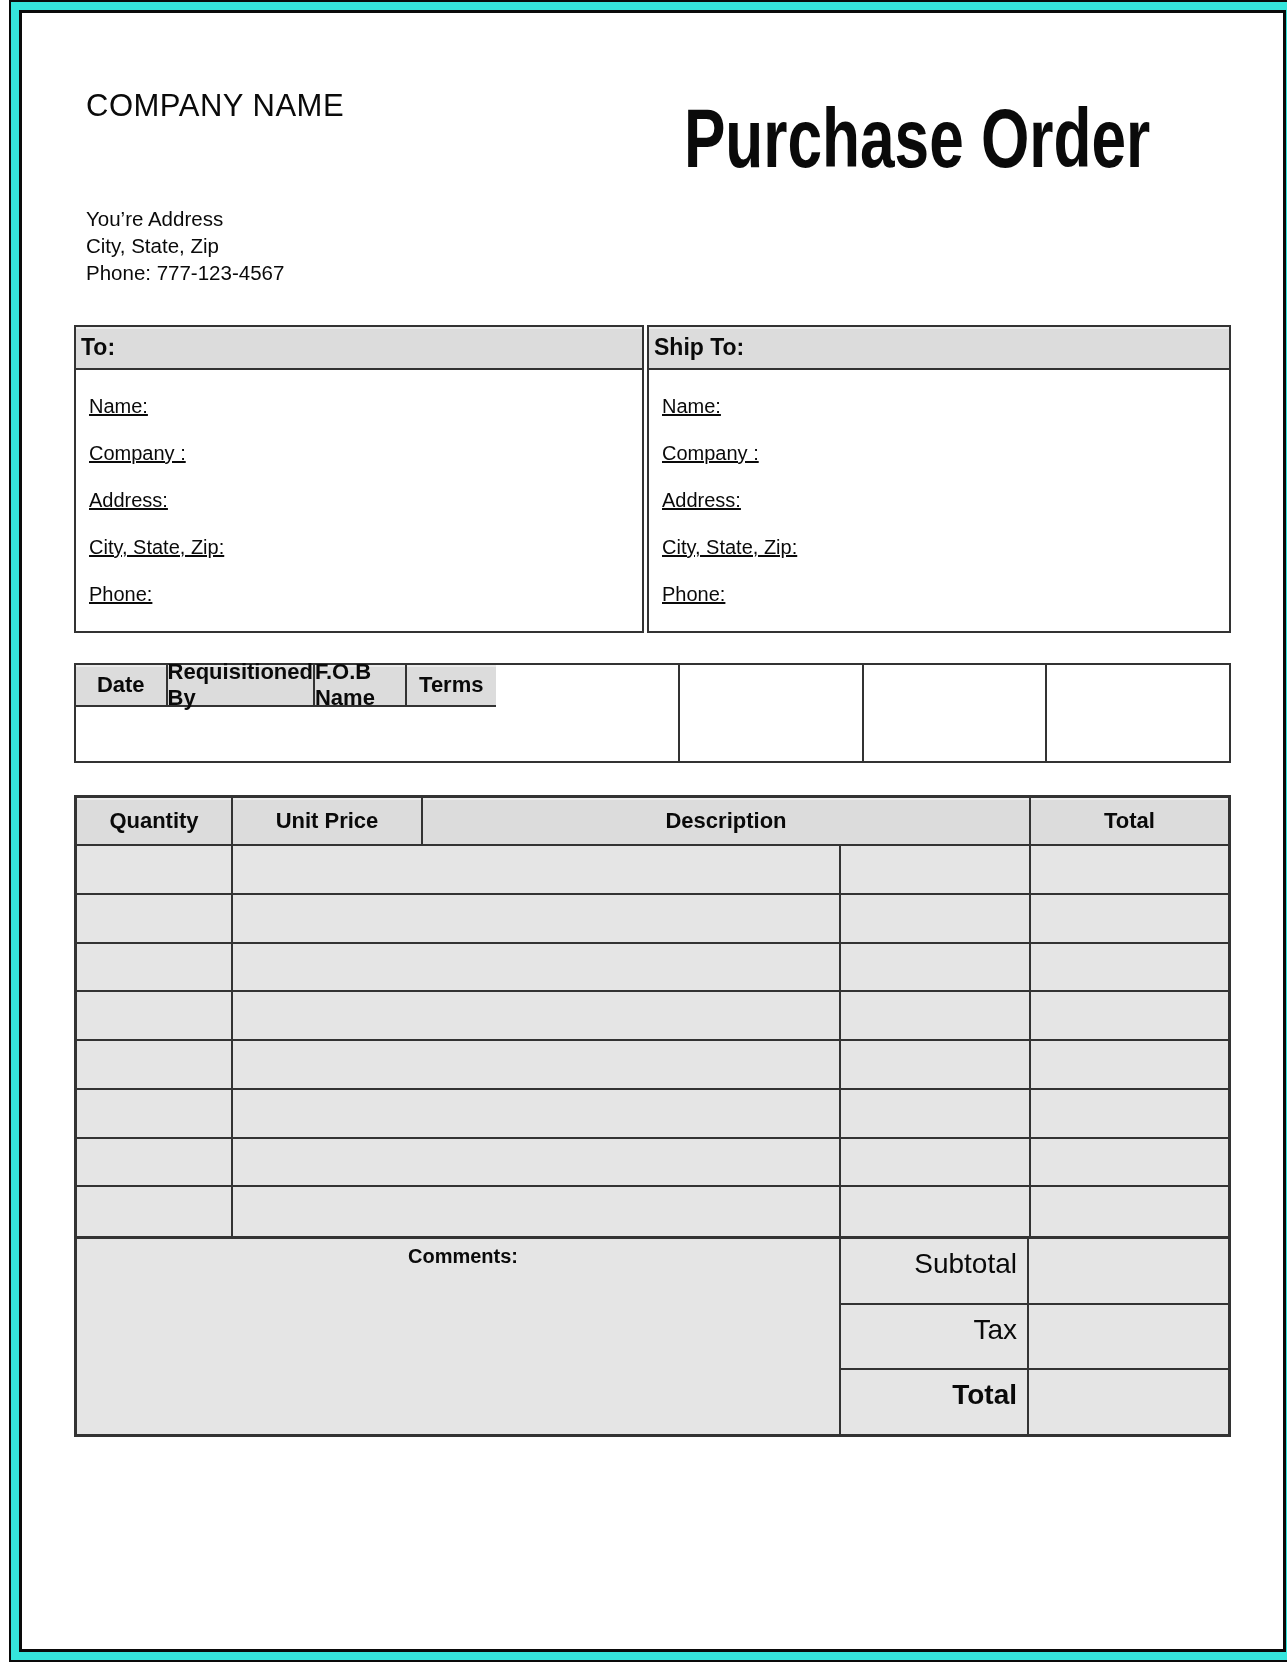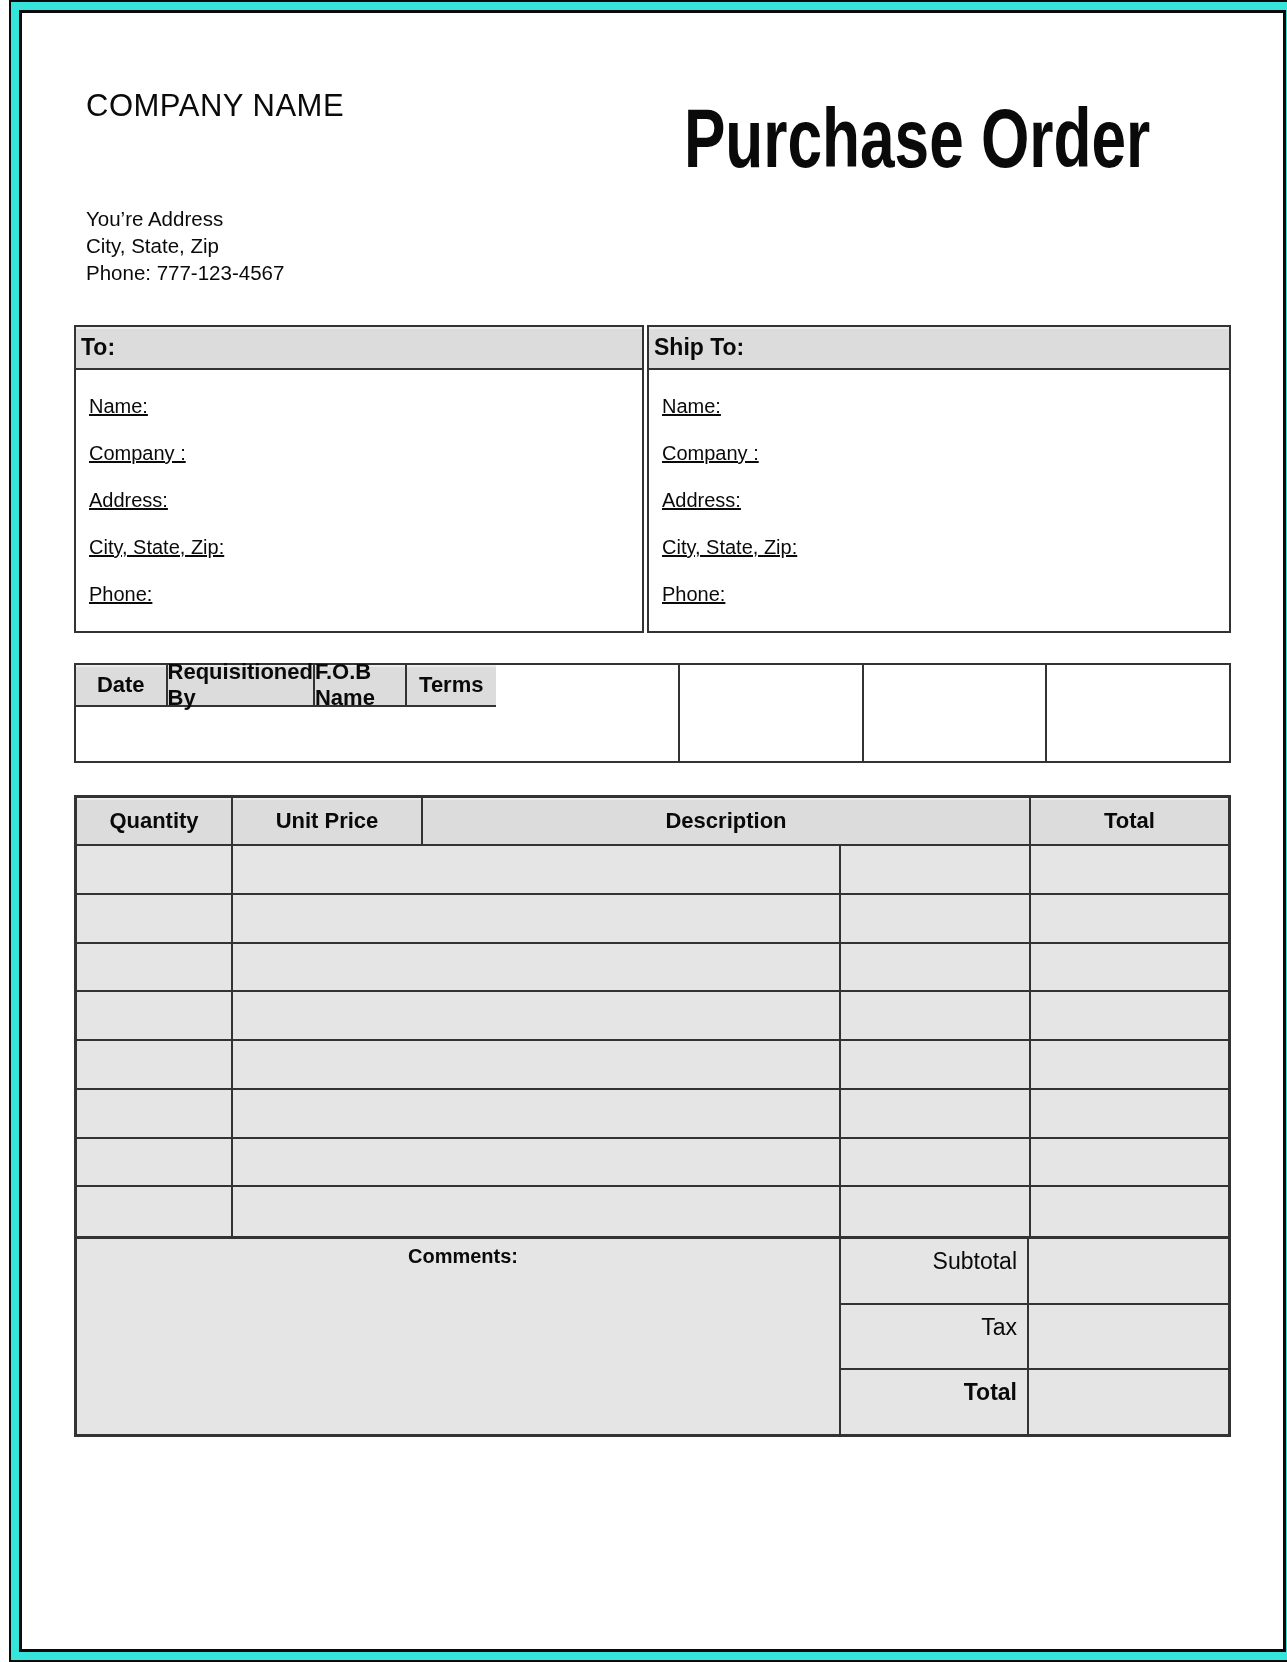--- a/index.html
+++ b/index.html
@@ -185,21 +185,21 @@
     display: flex;
     border-bottom: 2px solid #333;
   }
   .total-row:last-child { border-bottom: none; }
   .total-label {
     width: 188px;
     flex: none;
     border-right: 2px solid #333;
     text-align: right;
     padding: 9px 10px 0 0;
-    font-size: 23px;
+    font-size: 28px;
   }
   .total-row:last-child .total-label { font-weight: bold; }
   .total-amount { flex: 1; }
 </style>
 </head>
 <body>
 
 <div class="page">
 
   <div class="frame-outer"></div>

